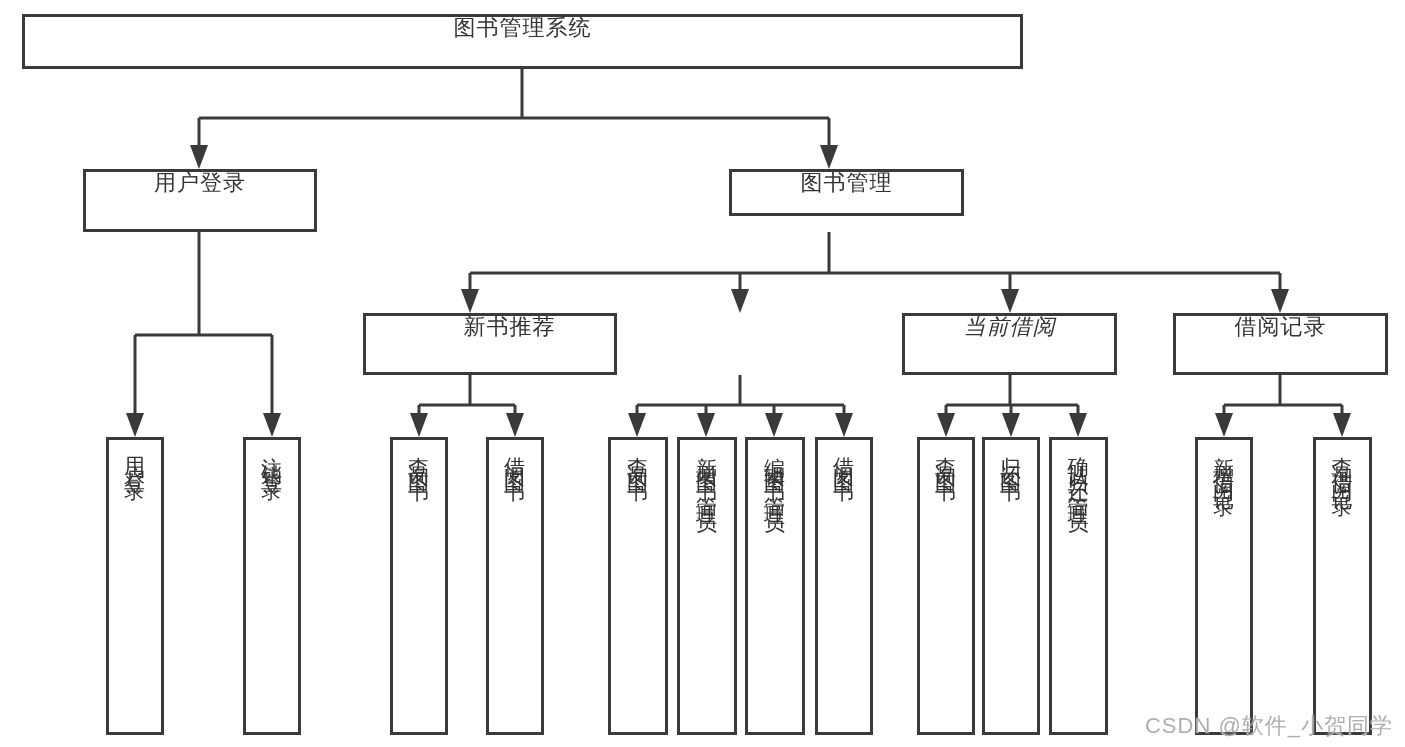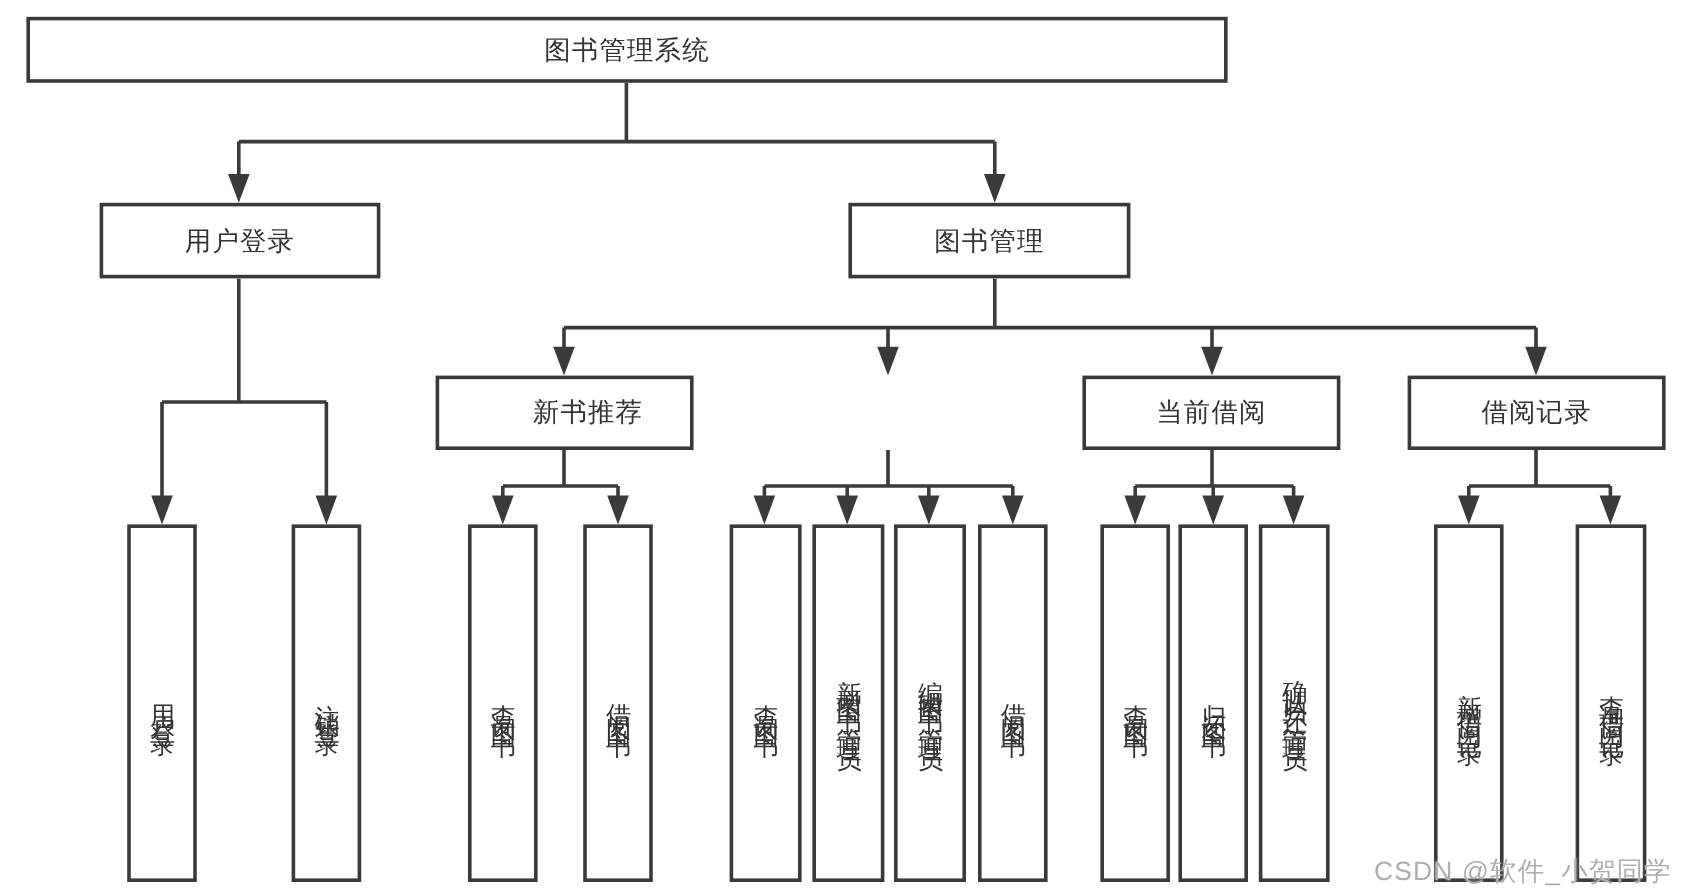--- a/index.html
+++ b/index.html
@@ -27,21 +27,20 @@
     width:1405px;height:747px;
     pointer-events:none;
     z-index:0;
   }
   .node{
     position:absolute;
     box-sizing:border-box;
     background:var(--bg);
     border:3px solid var(--line);
     display:flex;
-    align-items:center;
     justify-content:center;
     z-index:1;
     font-size:22px;
     letter-spacing:1px;
     color:var(--text);
     line-height:1;
   }
   .node.leaf{
     font-size:21px;
   }
@@ -111,28 +110,28 @@
     </g>
   </svg>
 
   <div class="node" style="left:22px;top:14px;width:1001px;height:55px;">
     <span>图书管理系统</span>
   </div>
 
   <div class="node" style="left:83px;top:169px;width:234px;height:63px;">
     <span>用户登录</span>
   </div>
-  <div class="node" style="left:707px;top:169px;width:235px;height:63px;">
+  <div class="node" style="left:729px;top:169px;width:235px;height:47px;">
     <span>图书管理</span>
   </div>
 
-  <div class="node" style="left:363px;top:313px;width:215px;height:62px;padding-left:39px;">
+  <div class="node" style="left:363px;top:313px;width:254px;height:62px;padding-left:39px;">
     <span>新书推荐</span>
   </div>
-  <div class="node" style="left:902px;top:313px;width:215px;height:62px;">
+  <div class="node" style="left:902px;top:313px;width:215px;height:62px;font-style:italic;">
     <span>当前借阅</span>
   </div>
   <div class="node" style="left:1173px;top:313px;width:215px;height:62px;">
     <span>借阅记录</span>
   </div>
 
   <div class="node leaf" style="left:106px;top:437px;width:58px;height:298px;">
     <span class="vtext">用户登录</span>
   </div>
   <div class="node leaf" style="left:243px;top:437px;width:58px;height:298px;">

